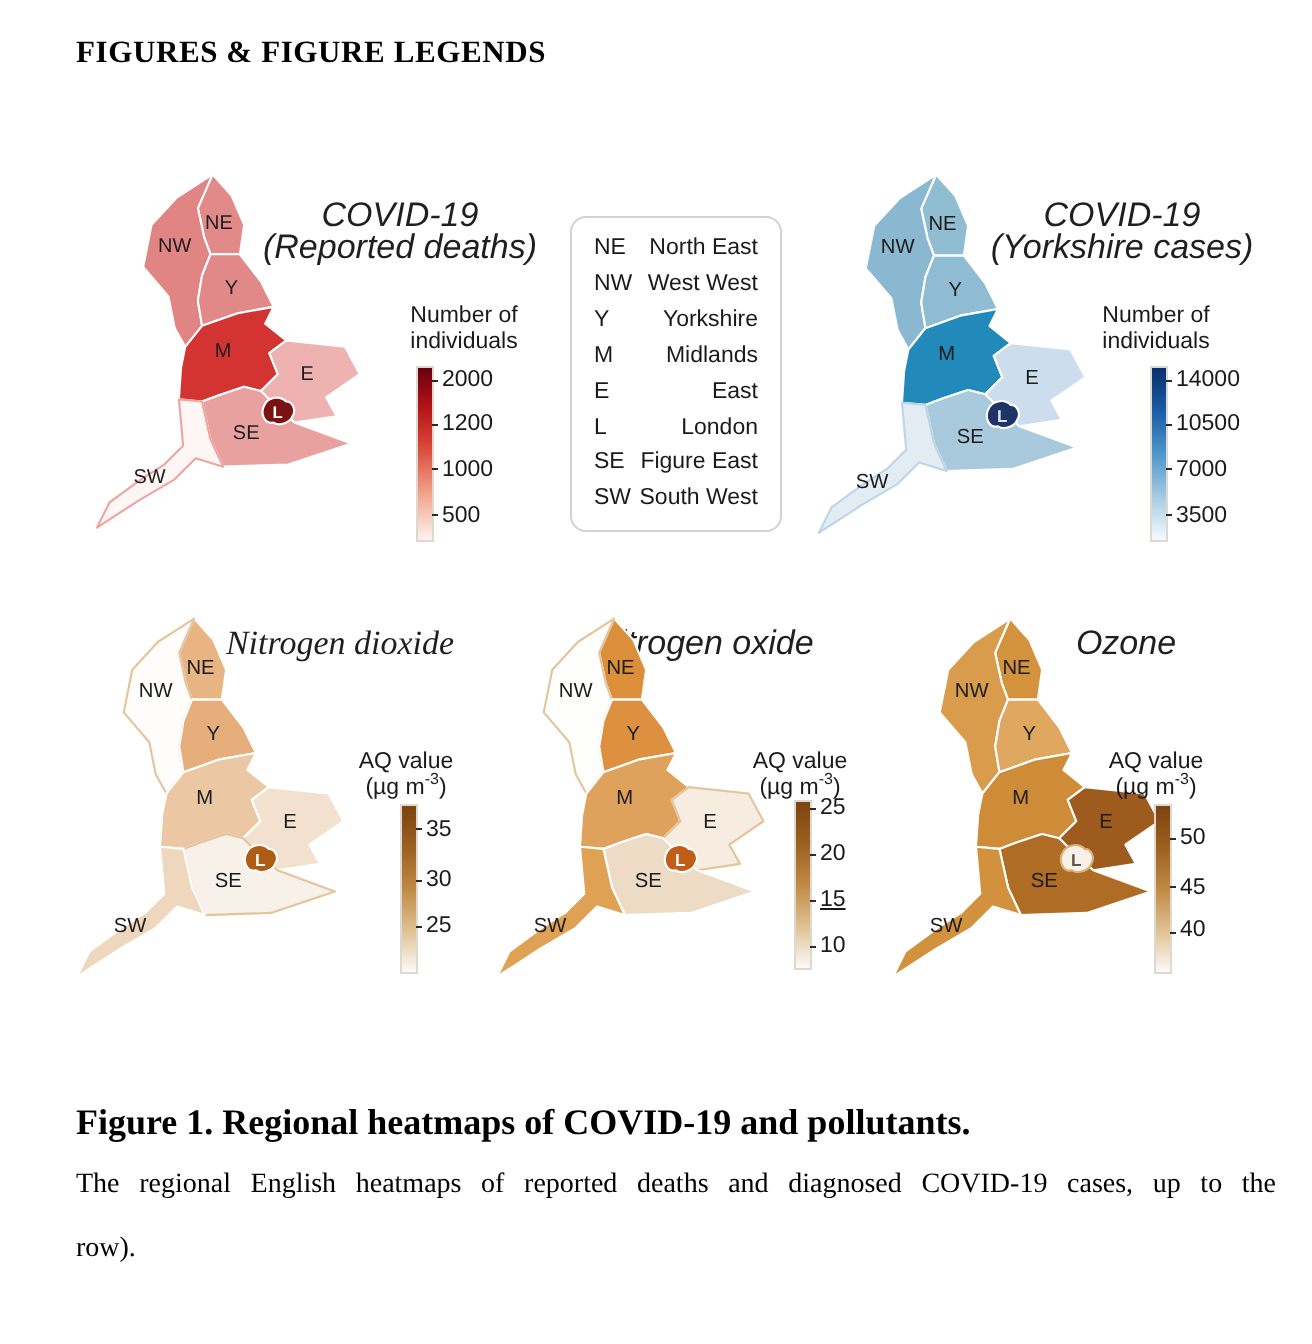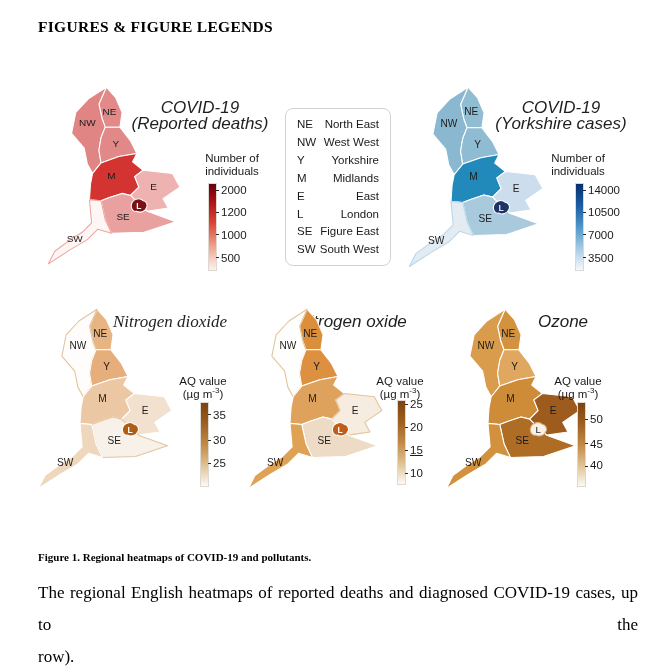--- a/index.html
+++ b/index.html
@@ -25,25 +25,25 @@
   .cbar-tick{position:absolute;width:3px;height:1px;background:#2a2a2a;}
   .cbar-ticklabel{position:absolute;font-size:11.5px;line-height:14px;color:#1a1a1a;white-space:nowrap;}
   .legend-box{
     position:absolute;left:285px;top:108px;width:106px;height:158px;
     border:1.5px solid #d2d2d2;border-radius:8px;background:#fff;
     box-sizing:border-box;padding:7px 11px 0 11px;
   }
   .legend-row{display:flex;justify-content:space-between;font-size:11.5px;line-height:17.9px;color:#1a1a1a;}
   .caption-heading{
     position:absolute;left:38px;top:551px;
-    font-family:"Liberation Serif",serif;font-weight:bold;font-size:11px;color:#000;
+    font-family:"Liberation Serif",serif;font-weight:bold;font-size:18px;color:#000;
   }
   .caption-body{
     position:absolute;left:38px;top:577px;width:600px;
-    font-family:"Liberation Serif",serif;font-size:17px;color:#000;
+    font-family:"Liberation Serif",serif;font-size:14px;color:#000;
   }
   .caption-line{line-height:32px;}
   .caption-line.just{text-align:justify;text-align-last:justify;}
 </style>
 </head>
 <body>
 
 <div class="page-title">FIGURES &amp; FIGURE LEGENDS</div>
 
 <div class="map-panel" style="left: 40px; top: 80px;">

